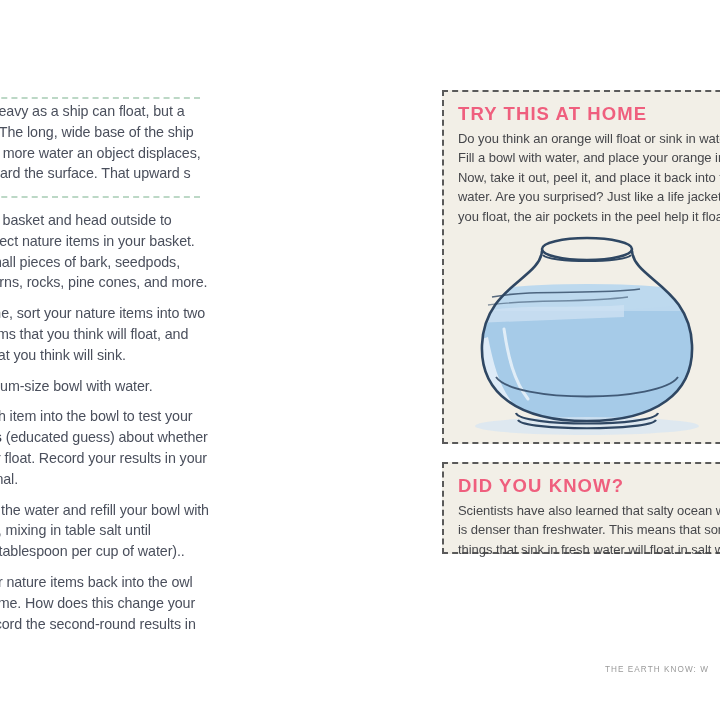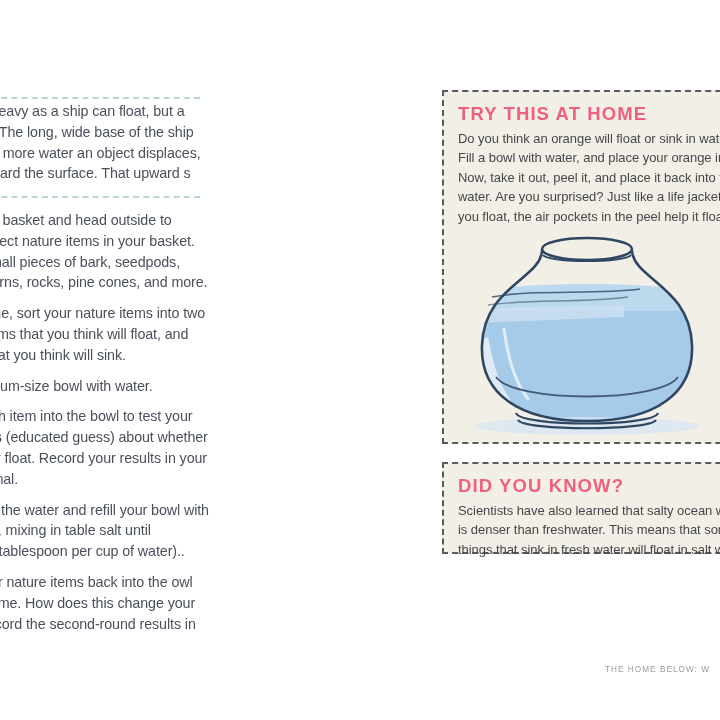--- a/index.html
+++ b/index.html
@@ -218,16 +218,16 @@
           <path d="M44,88 C86,82 140,86 184,80" fill="none" stroke="#2f4763" stroke-width="1.3" opacity="0.55"></path>
         </svg>
       </div>
     </div>
 
     <div class="callout" id="callout-know">
       <div class="callout-title">DID YOU KNOW?</div>
       <div class="callout-body">Scientists have also learned that salty ocean water is denser than freshwater. This means that some things that sink in fresh water will float in salt water!</div>
     </div>
 
-    <div id="footer">THE HOME BELOW: W</div>
+    <div id="footer">THE EARTH KNOW: W</div>
   </div>
 
 </div>
 
 </body></html>

